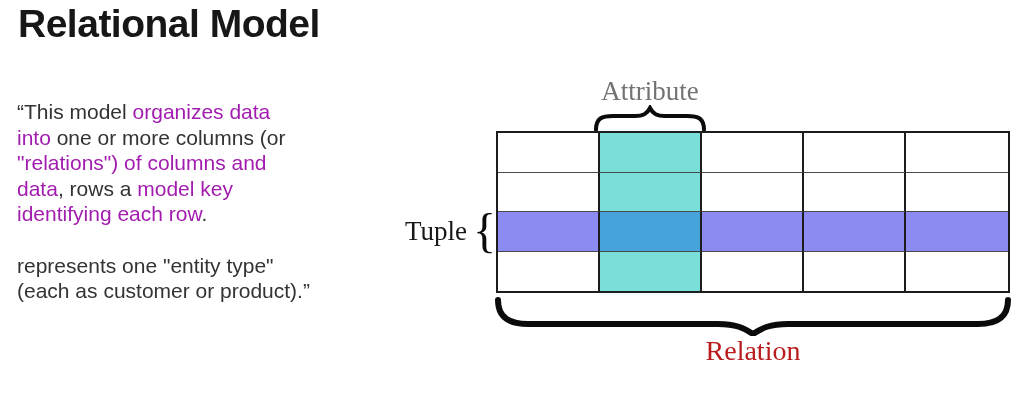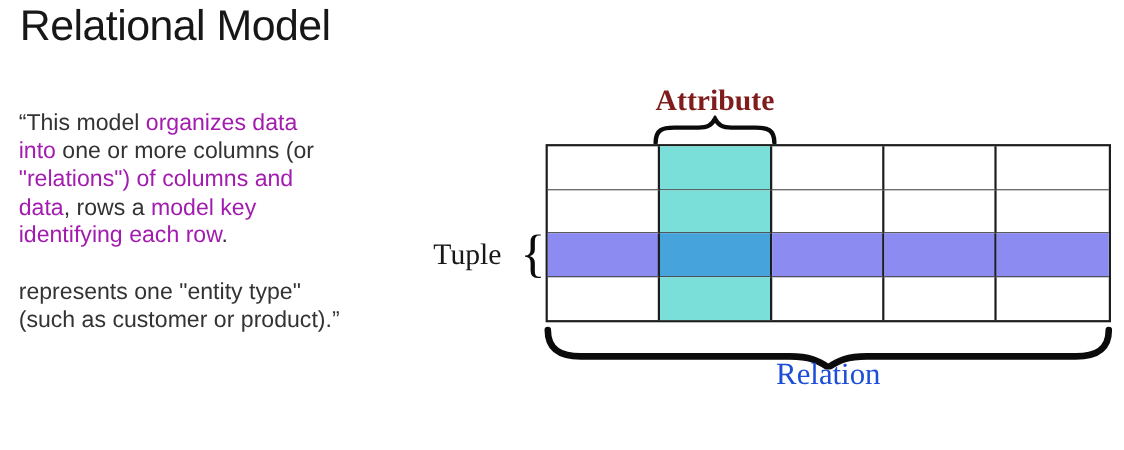--- a/index.html
+++ b/index.html
@@ -7,71 +7,71 @@
     --row-line:#4a4a4a;
   }
   html,body{margin:0;padding:0;}
   body{
     width:1022px;height:409px;position:relative;background:#ffffff;
     font-family:"Liberation Sans", sans-serif;overflow:hidden;
   }
   .page{position:absolute;inset:0;}
   .title{
     position:absolute;left:18px;top:2px;margin:0;
-    font-size:39px;font-weight:400;color:#171717;letter-spacing:-0.5px;
+    font-size:39px;font-weight:700;color:#171717;letter-spacing:-0.5px;
   }
   .quote{
     position:absolute;left:17px;top:99px;width:350px;margin:0;
     font-size:21px;line-height:25.6px;color:#333333;
   }
   .quote b{color:#a21caf;font-weight:400;}
   .attr-label{
     position:absolute;left:650px;top:76px;transform:translateX(-50%);
-    font-family:"Liberation Serif", serif;font-size:27px;color:#7f1d1d;font-weight:bold;
+    font-family:"Liberation Serif", serif;font-size:27px;color:#737373;
   }
   .attr-brace{position:absolute;left:593px;top:105px;}
   .tuple-wrap{
     position:absolute;right:526px;top:203px;height:56px;
     display:flex;align-items:center;
   }
   .tuple-label{
     font-family:"Liberation Serif", serif;font-size:27px;color:#181818;
-    margin-right:17px;
+    margin-right:6px;
     text-align:right;
   }
   .tuple-brace{
     font-family:"Liberation Serif", serif;font-size:48px;color:#0b0b0b;
     line-height:56px;font-weight:400;
   }
   .rel-table{
     position:absolute;left:496px;top:131px;width:514px;height:162px;
     box-sizing:border-box;border:2.5px solid var(--grid-line);
     display:grid;grid-template-columns:repeat(5,1fr);grid-template-rows:repeat(4,1fr);
     background:#ffffff;
   }
   .cell{
     border-right:2px solid var(--grid-line);
     border-bottom:1.5px solid var(--row-line);
   }
   .cell:nth-child(5n){border-right:none;}
   .cell:nth-last-child(-n+5){border-bottom:none;}
   .rel-brace{position:absolute;left:494px;top:296px;}
   .rel-label{
-    position:absolute;left:753px;top:325px;transform:translateX(-50%);
-    font-family:"Liberation Serif", serif;font-size:28px;color:#1d4ed8;
+    position:absolute;left:753px;top:335px;transform:translateX(-50%);
+    font-family:"Liberation Serif", serif;font-size:28px;color:#b91c1c;
   }
 </style>
 </head>
 <body>
 
 <div class="page">
 
   <h1 class="title">Relational Model</h1>
 
-  <p class="quote"><span>“This model </span><b>organizes data</b><br><b>into</b><span> one or more columns (or</span><br><b>"relations") of columns and</b><br><b>data</b><span>, rows a </span><b>model key</b><br><b>identifying each row</b><span>.</span><br><br><span>represents one "entity type"</span><br><span>(such as customer or product).”</span></p>
+  <p class="quote"><span>“This model </span><b>organizes data</b><br><b>into</b><span> one or more columns (or</span><br><b>"relations") of columns and</b><br><b>data</b><span>, rows a </span><b>model key</b><br><b>identifying each row</b><span>.</span><br><br><span>represents one "entity type"</span><br><span>(each as customer or product).”</span></p>
 
   <div class="attr-label">Attribute</div>
 
   <svg class="attr-brace" width="114" height="28" viewBox="0 0 114 28">
     <path d="M 3,25 C 3,13 9,11 20,11 L 42,11 C 50,11 54,9 57,3 C 60,9 64,11 72,11 L 94,11 C 105,11 111,13 111,25" fill="none" stroke="#0b0b0b" stroke-width="4" stroke-linecap="round"></path>
   </svg>
 
   <div class="tuple-wrap">
     <span class="tuple-label">Tuple</span>
     <span class="tuple-brace">{</span>

